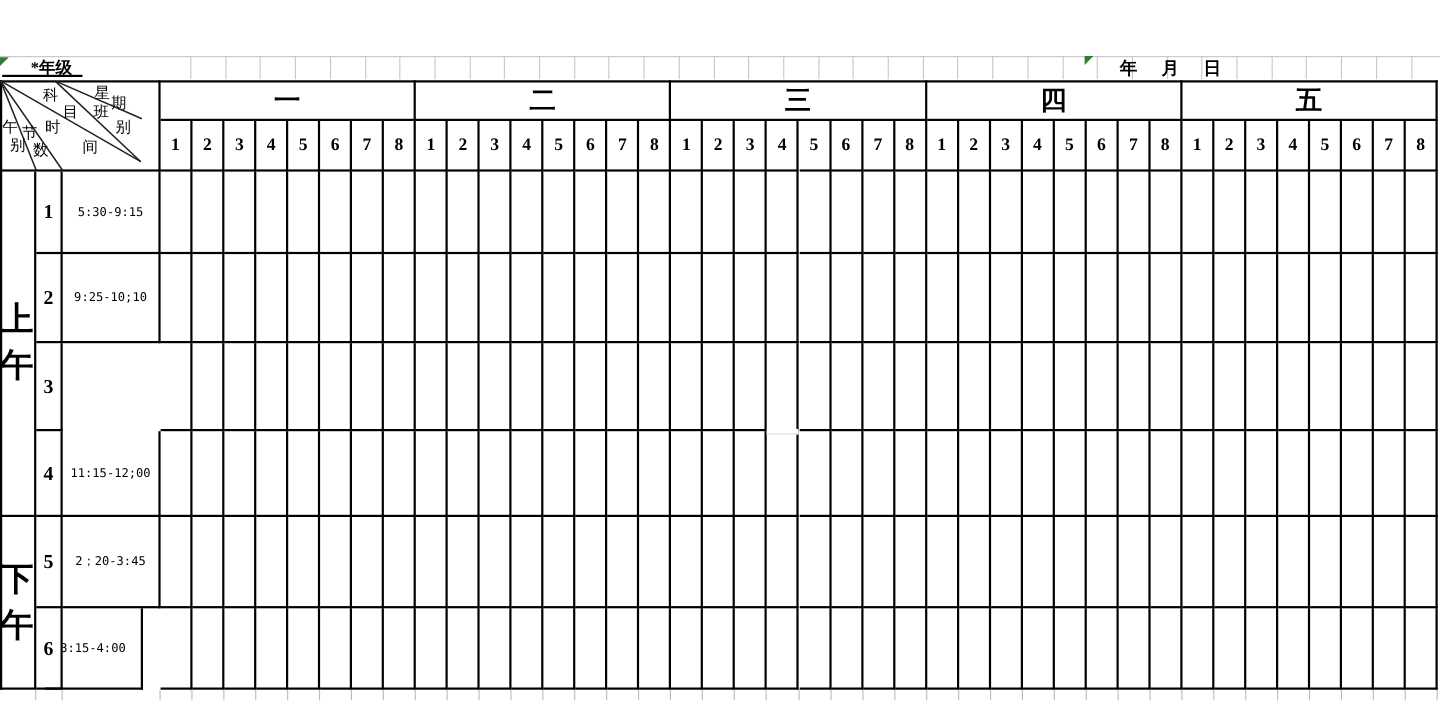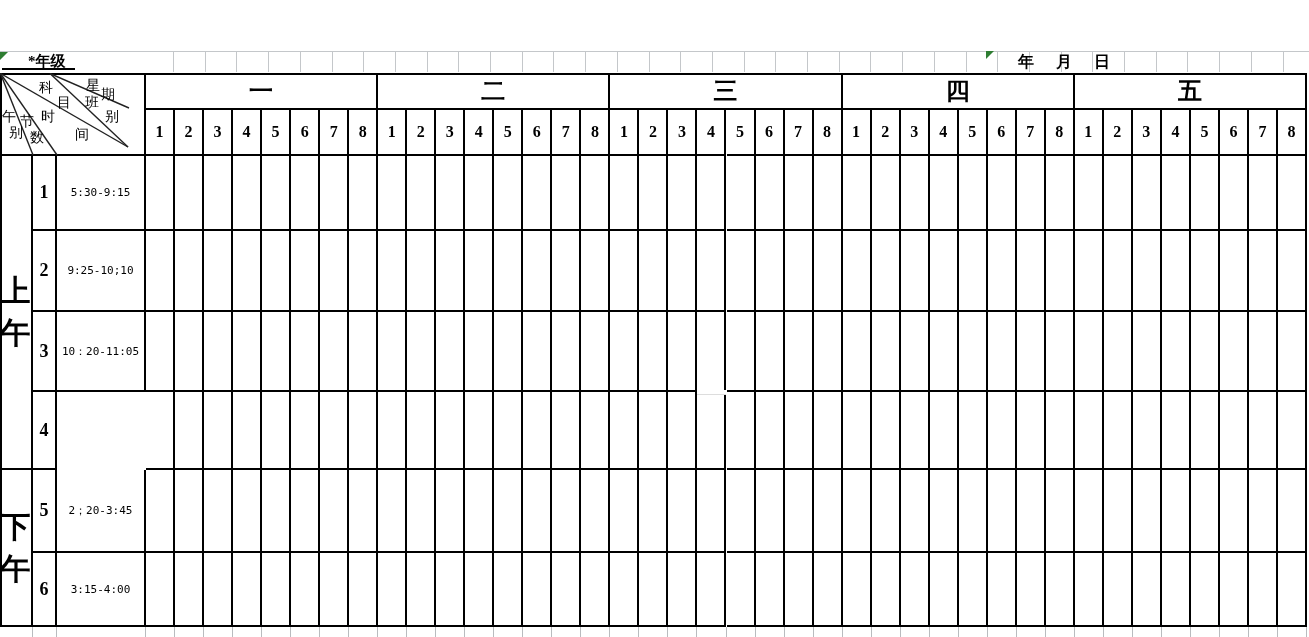--- a/index.html
+++ b/index.html
@@ -242,21 +242,20 @@
       <div class="cell" style="left: 1045.77px; top: 158px; width: 29.025px; height: 81px;"></div>
       <div class="cell" style="left: 1074.8px; top: 158px; width: 29.025px; height: 81px;"></div>
       <div class="cell" style="left: 1103.83px; top: 158px; width: 29.025px; height: 81px;"></div>
       <div class="cell" style="left: 1132.85px; top: 158px; width: 29.025px; height: 81px;"></div>
       <div class="cell" style="left: 1161.88px; top: 158px; width: 29.025px; height: 81px;"></div>
       <div class="cell" style="left: 1190.9px; top: 158px; width: 29.025px; height: 81px;"></div>
       <div class="cell" style="left: 1219.92px; top: 158px; width: 29.025px; height: 81px;"></div>
       <div class="cell" style="left: 1248.95px; top: 158px; width: 29.025px; height: 81px;"></div>
       <div class="cell" style="left: 1277.97px; top: 158px; width: 29.025px; height: 81px;"></div>
       <div class="cell ctr rowno" style="left: 33px; top: 239px; width: 24px; height: 80px;">3</div>
-      <div class="cell ctr rowtime" style="left: 57px; top: 239px; width: 89px; height: 80px;">10：20-11:05</div>
       <div class="cell" style="left: 146px; top: 239px; width: 29.025px; height: 80px;"></div>
       <div class="cell" style="left: 175.025px; top: 239px; width: 29.025px; height: 80px;"></div>
       <div class="cell" style="left: 204.05px; top: 239px; width: 29.025px; height: 80px;"></div>
       <div class="cell" style="left: 233.075px; top: 239px; width: 29.025px; height: 80px;"></div>
       <div class="cell" style="left: 262.1px; top: 239px; width: 29.025px; height: 80px;"></div>
       <div class="cell" style="left: 291.125px; top: 239px; width: 29.025px; height: 80px;"></div>
       <div class="cell" style="left: 320.15px; top: 239px; width: 29.025px; height: 80px;"></div>
       <div class="cell" style="left: 349.175px; top: 239px; width: 29.025px; height: 80px;"></div>
       <div class="cell" style="left: 378.2px; top: 239px; width: 29.025px; height: 80px;"></div>
       <div class="cell" style="left: 407.225px; top: 239px; width: 29.025px; height: 80px;"></div>
@@ -284,20 +283,21 @@
       <div class="cell" style="left: 1045.77px; top: 239px; width: 29.025px; height: 80px;"></div>
       <div class="cell" style="left: 1074.8px; top: 239px; width: 29.025px; height: 80px;"></div>
       <div class="cell" style="left: 1103.83px; top: 239px; width: 29.025px; height: 80px;"></div>
       <div class="cell" style="left: 1132.85px; top: 239px; width: 29.025px; height: 80px;"></div>
       <div class="cell" style="left: 1161.88px; top: 239px; width: 29.025px; height: 80px;"></div>
       <div class="cell" style="left: 1190.9px; top: 239px; width: 29.025px; height: 80px;"></div>
       <div class="cell" style="left: 1219.92px; top: 239px; width: 29.025px; height: 80px;"></div>
       <div class="cell" style="left: 1248.95px; top: 239px; width: 29.025px; height: 80px;"></div>
       <div class="cell" style="left: 1277.97px; top: 239px; width: 29.025px; height: 80px;"></div>
       <div class="cell ctr rowno" style="left: 33px; top: 319px; width: 24px; height: 78px;">4</div>
+      <div class="cell ctr rowtime" style="left: 57px; top: 319px; width: 89px; height: 78px;">11:15-12;00</div>
       <div class="cell" style="left: 146px; top: 319px; width: 29.025px; height: 78px;"></div>
       <div class="cell" style="left: 175.025px; top: 319px; width: 29.025px; height: 78px;"></div>
       <div class="cell" style="left: 204.05px; top: 319px; width: 29.025px; height: 78px;"></div>
       <div class="cell" style="left: 233.075px; top: 319px; width: 29.025px; height: 78px;"></div>
       <div class="cell" style="left: 262.1px; top: 319px; width: 29.025px; height: 78px;"></div>
       <div class="cell" style="left: 291.125px; top: 319px; width: 29.025px; height: 78px;"></div>
       <div class="cell" style="left: 320.15px; top: 319px; width: 29.025px; height: 78px;"></div>
       <div class="cell" style="left: 349.175px; top: 319px; width: 29.025px; height: 78px;"></div>
       <div class="cell" style="left: 378.2px; top: 319px; width: 29.025px; height: 78px;"></div>
       <div class="cell" style="left: 407.225px; top: 319px; width: 29.025px; height: 78px;"></div>
@@ -367,21 +367,21 @@
       <div class="cell" style="left: 1045.77px; top: 397px; width: 29.025px; height: 83px;"></div>
       <div class="cell" style="left: 1074.8px; top: 397px; width: 29.025px; height: 83px;"></div>
       <div class="cell" style="left: 1103.83px; top: 397px; width: 29.025px; height: 83px;"></div>
       <div class="cell" style="left: 1132.85px; top: 397px; width: 29.025px; height: 83px;"></div>
       <div class="cell" style="left: 1161.88px; top: 397px; width: 29.025px; height: 83px;"></div>
       <div class="cell" style="left: 1190.9px; top: 397px; width: 29.025px; height: 83px;"></div>
       <div class="cell" style="left: 1219.92px; top: 397px; width: 29.025px; height: 83px;"></div>
       <div class="cell" style="left: 1248.95px; top: 397px; width: 29.025px; height: 83px;"></div>
       <div class="cell" style="left: 1277.97px; top: 397px; width: 29.025px; height: 83px;"></div>
       <div class="cell ctr rowno" style="left: 33px; top: 480px; width: 24px; height: 74px;">6</div>
-      <div class="cell ctr rowtime" style="left: 57px; top: 480px; width: 89px; height: 74px;">3:15-4:00</div>
+      <div class="cell ctr rowtime" style="left: 41px; top: 480px; width: 89px; height: 74px;">3:15-4:00</div>
       <div class="cell" style="left: 146px; top: 480px; width: 29.025px; height: 74px;"></div>
       <div class="cell" style="left: 175.025px; top: 480px; width: 29.025px; height: 74px;"></div>
       <div class="cell" style="left: 204.05px; top: 480px; width: 29.025px; height: 74px;"></div>
       <div class="cell" style="left: 233.075px; top: 480px; width: 29.025px; height: 74px;"></div>
       <div class="cell" style="left: 262.1px; top: 480px; width: 29.025px; height: 74px;"></div>
       <div class="cell" style="left: 291.125px; top: 480px; width: 29.025px; height: 74px;"></div>
       <div class="cell" style="left: 320.15px; top: 480px; width: 29.025px; height: 74px;"></div>
       <div class="cell" style="left: 349.175px; top: 480px; width: 29.025px; height: 74px;"></div>
       <div class="cell" style="left: 378.2px; top: 480px; width: 29.025px; height: 74px;"></div>
       <div class="cell" style="left: 407.225px; top: 480px; width: 29.025px; height: 74px;"></div>

